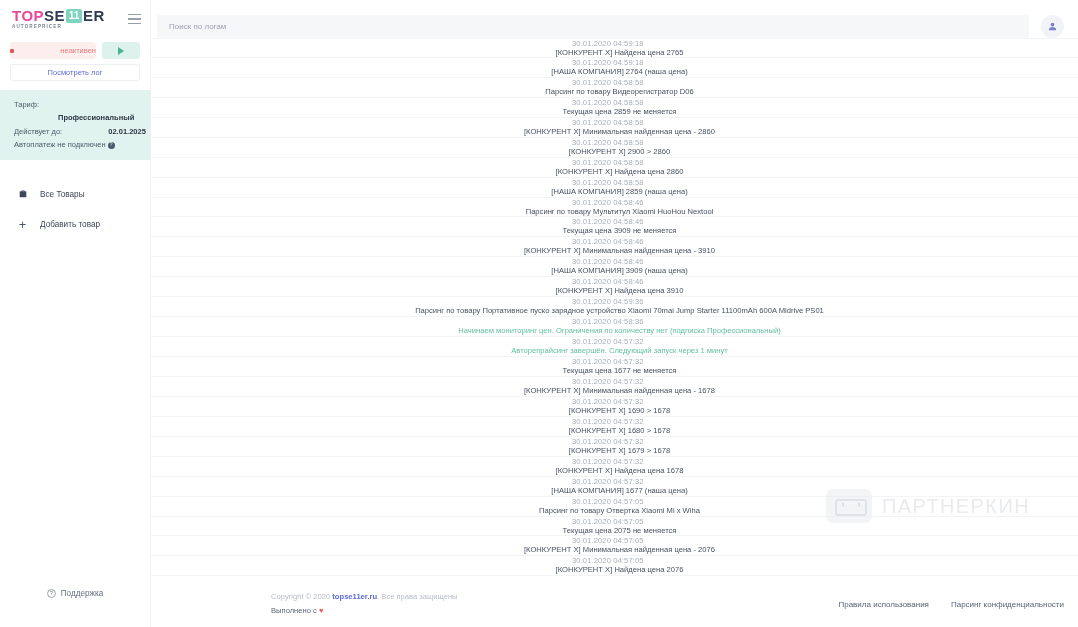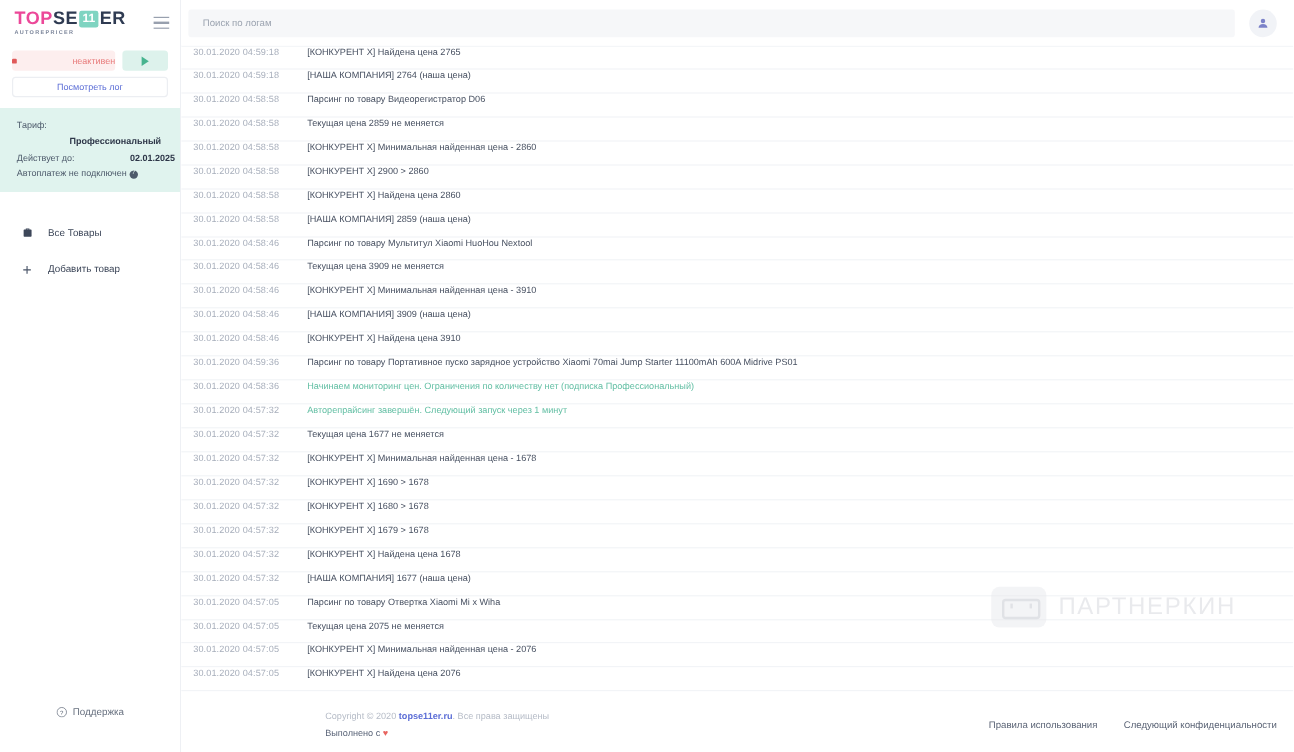--- a/index.html
+++ b/index.html
@@ -95,21 +95,21 @@
   .nav-item.plus .ic { font-size: 13px; color: #4a5568; font-weight: 300; }
   .support {
     position: absolute; bottom: 16px; left: 0; right: 0;
     height: 36px; display: flex; align-items: center; justify-content: center;
     gap: 5px; font-size: 8.2px; color: #67707f;
   }
 
   
   .main { flex: 1 1 auto; display: flex; flex-direction: column; height: 627px; position: relative; }
   .topbar {
-    height: 38px; display: flex; align-items: center;
+    height: 38px; display: flex; align-items: flex-end;
     padding: 0 14px 0 0; gap: 0;
     background: #fff;
   }
   .hamburger {
     width: 34px; height: 38px; display: flex; flex-direction: column;
     align-items: center; justify-content: center; gap: 3px;
     margin-left: -34px;
   }
   .hamburger span { display: block; width: 13px; height: 1.4px; background: #98a0ae; }
   .search-wrap { flex: 1 1 auto; padding: 0 12px 0 6px; }
@@ -127,25 +127,26 @@
     flex: 0 0 auto;
   }
   .avatar svg { display:block; }
 
   
   .log-area {
     flex: 1 1 auto; position: relative; overflow: hidden;
     background: #fff;
   }
   .log-row {
-    display: flex; 
+    display: flex; align-items: center;
     height: 19.95px;
     border-bottom: 1px solid #f2f4f7;
     font-size: 7.6px;
     padding-left: 10px;
+    flex-direction: column;
   }
   .log-row:first-child { border-top: 1px solid #f2f4f7; }
   .log-time { width: 95px; color: #a7aebb; flex: 0 0 auto; letter-spacing: .1px; }
   .log-msg { color: #475061; }
   .log-row.green .log-msg { color: #63bfa4; }
 
   
   .watermark {
     position: absolute; right: 48px; bottom: 58px;
     display: flex; align-items: center; gap: 10px;
@@ -394,17 +395,17 @@
           <span>Copyright © 2020</span>
           <a href="#">topse11er.ru</a><span>. Все права защищены</span>
         </div>
         <div class="made">
           <span>Выполнено с</span>
           <span class="heart">♥</span>
         </div>
       </div>
       <div class="footer-links">
         <a href="#">Правила использования</a>
-        <a href="#">Следующий конфиденциальности</a>
+        <a href="#">Парсинг конфиденциальности</a>
       </div>
     </footer>
   </div>
 </div>
 
 </body></html>

